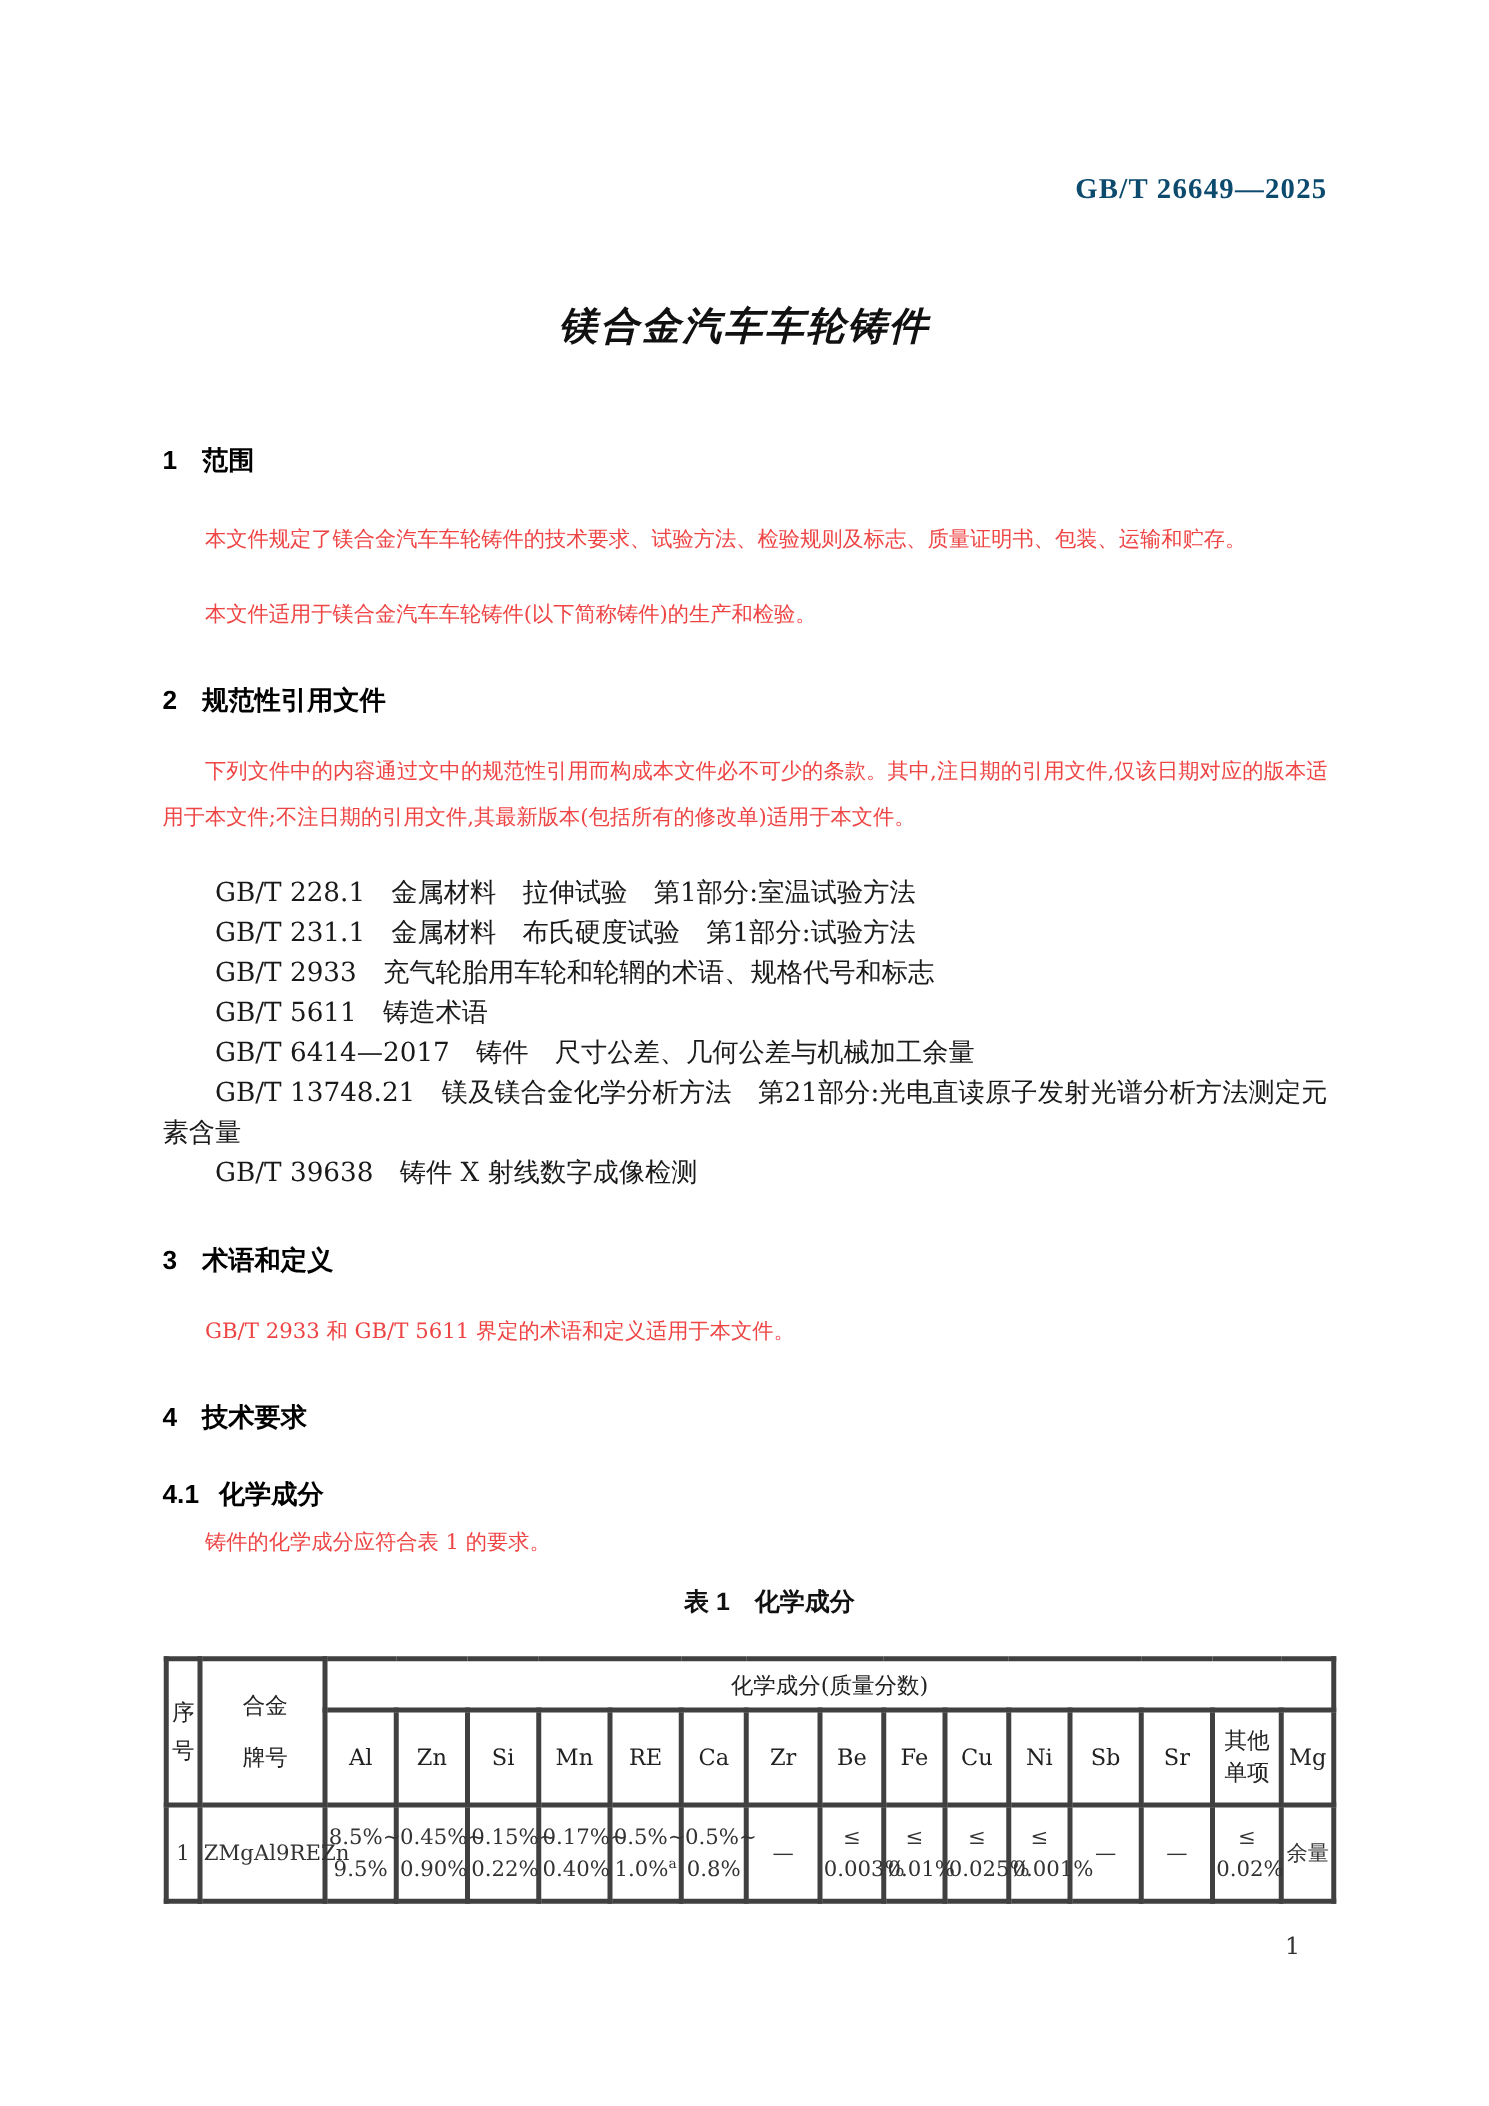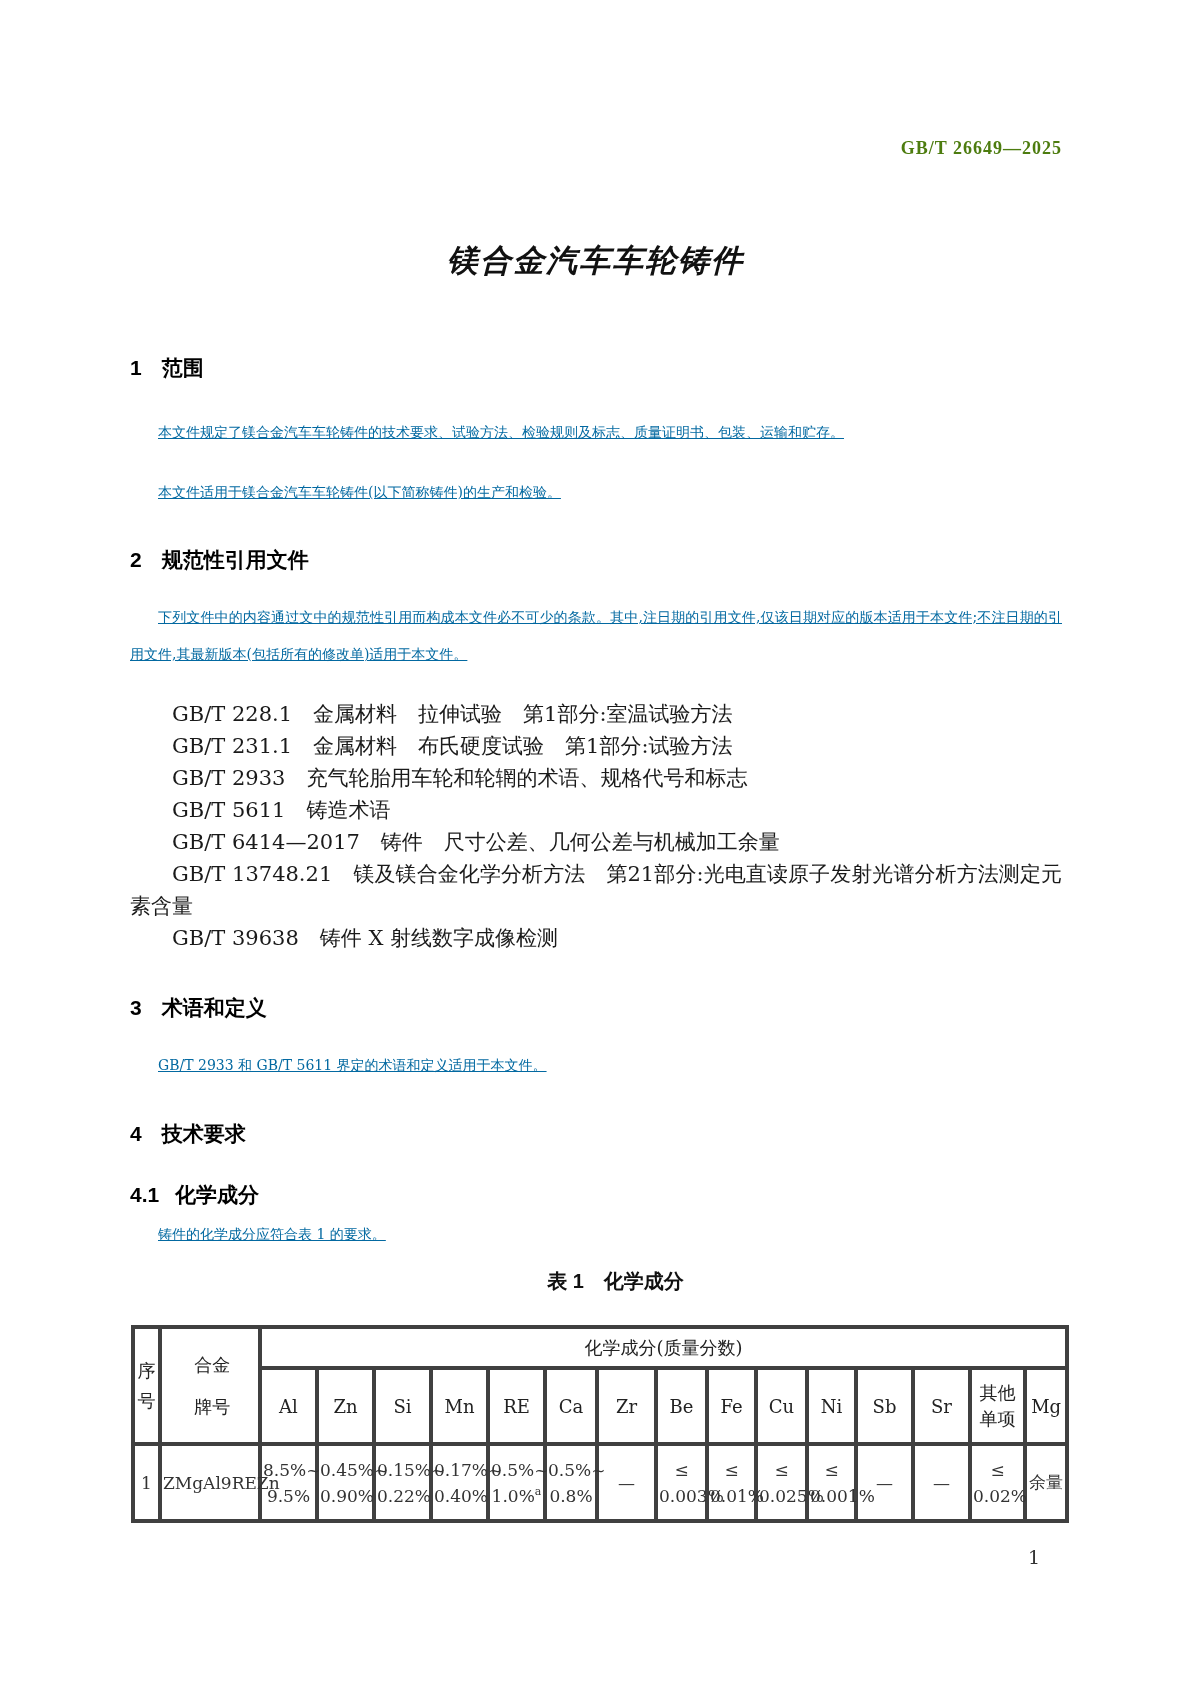--- a/index.html
+++ b/index.html
@@ -1,28 +1,28 @@
 <!DOCTYPE html>
 <html><head>
 <meta charset="utf-8">
 <style>
   html,body{margin:0;padding:0;}
   body{width:1191px;height:1685px;background:#ffffff;position:relative;
        font-family:"DejaVu Serif","Liberation Serif",serif;color:#1c1c1c;}
   .abs{position:absolute;}
   .std-no{top:138px;right:129px;font-family:"Liberation Serif","DejaVu Serif",serif;
-          font-weight:700;font-size:18px;letter-spacing:1px;color:#4d7c0f;}
+          font-weight:700;font-size:23px;letter-spacing:1px;color:#0c4a6e;}
   .doc-title{top:240px;left:0;width:1191px;text-align:center;
              font-family:"Liberation Sans","DejaVu Sans",sans-serif;
              font-weight:700;font-size:31px;letter-spacing:2px;color:#111;font-style:italic;}
   .sec-h{left:130px;font-family:"Liberation Sans","DejaVu Sans",sans-serif;
          font-weight:700;font-size:21px;color:#000000;white-space:nowrap;}
   .hgap{display:inline-block;width:0.95em;}
-  .para{left:130px;width:932px;font-size:14px;line-height:37px;
-        text-align:justify;text-indent:2em;color:#0369a1;text-decoration:underline;}
+  .para{left:130px;width:932px;font-size:17px;line-height:37px;
+        text-align:justify;text-indent:2em;color:#ef4444;}
   .refs{left:130px;width:932px;font-size:21px;line-height:32px;color:#1a1a1a;}
   .ref-line{text-indent:2em;text-align:justify;}
   .tbl-caption{top:1268px;left:0;width:1191px;text-align:center;
                font-family:"Liberation Sans","DejaVu Sans",sans-serif;
                font-weight:700;font-size:20px;color:#111;padding-left:20px;}
   table.chem{position:absolute;top:1325px;left:131px;width:931px;
              border-collapse:collapse;table-layout:fixed;
              border:1px solid #444;border-top:2px solid #1e1e1e;border-bottom:2px solid #1e1e1e;}
   table.chem td{border:4px solid #404040;text-align:center;vertical-align:middle;
                 padding:0 1px;font-size:18px;color:#222;}

